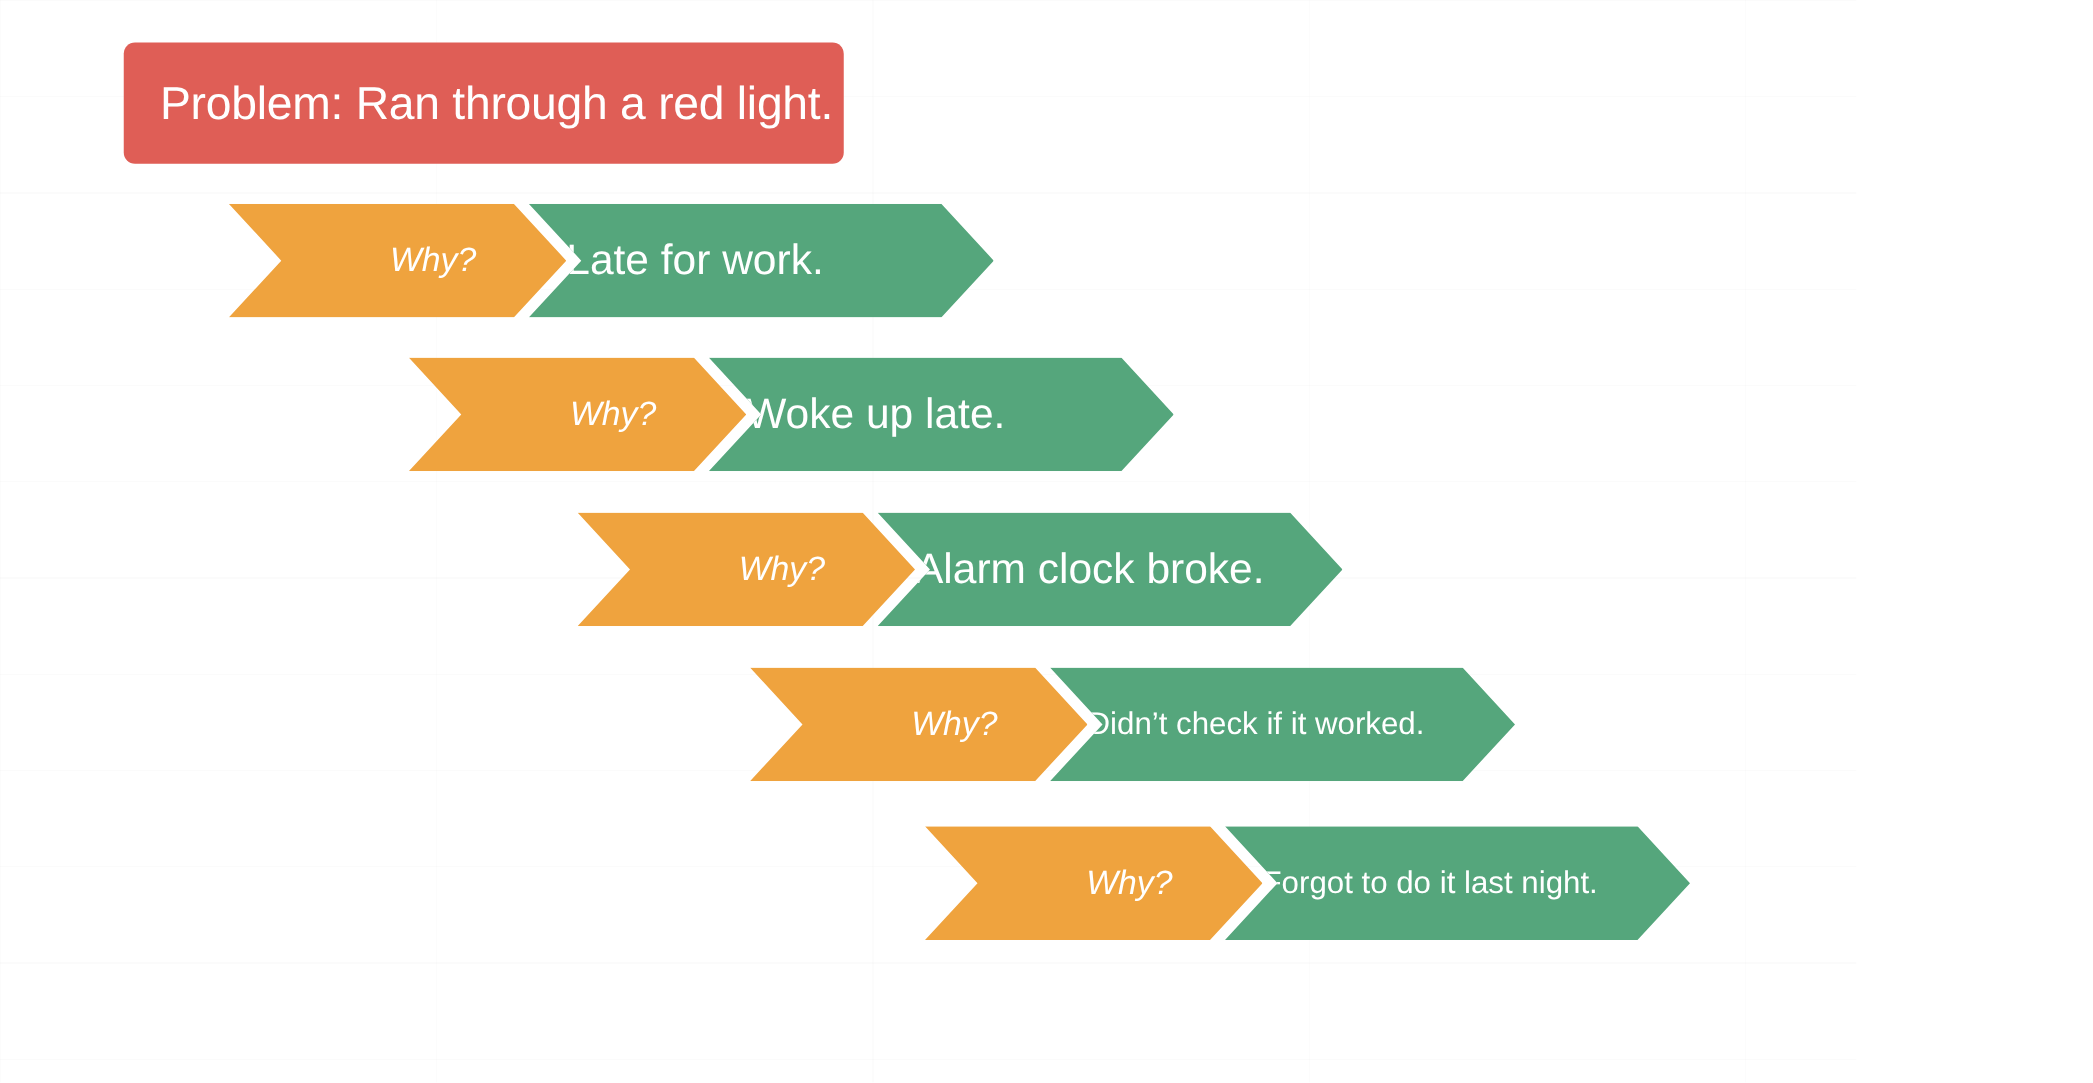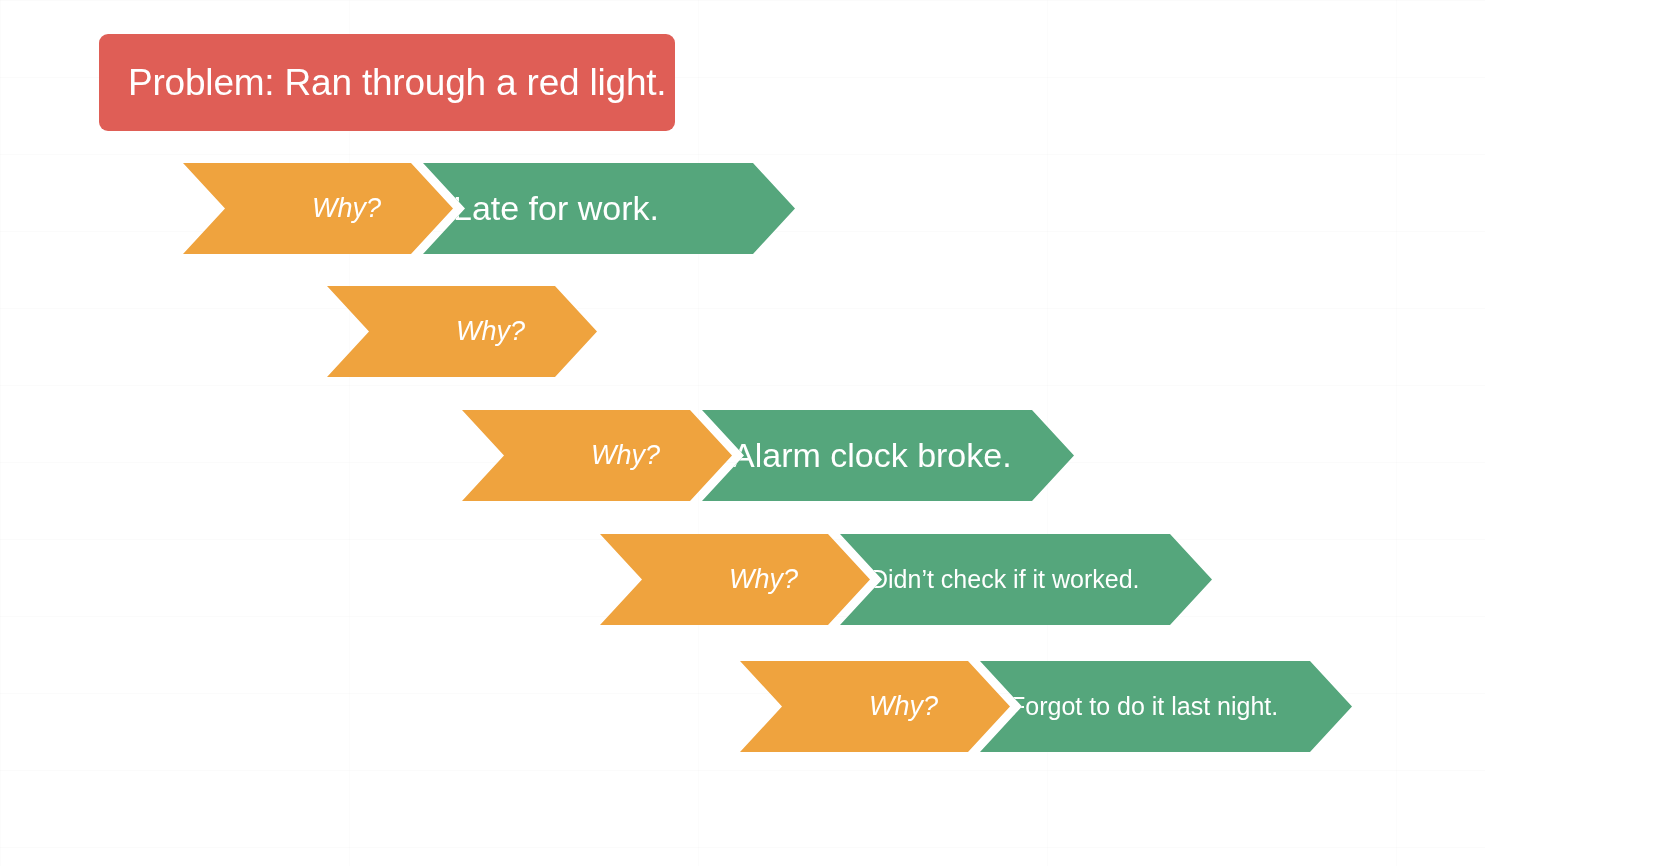--- a/index.html
+++ b/index.html
@@ -112,20 +112,23 @@
           <span>Why?</span>
         </div>
         <div class="chev notched chev-ans ans-lg" style="left: 240px; width: 372px;">
           <span>Late for work.</span>
         </div>
       </div>
       <div class="why-row" style="left: 327px; top: 286px; width: 642px;">
         <div class="chev notched chev-why" style="left: 0px; width: 270px;">
           <span>Why?</span>
         </div>
+        <div class="chev notched chev-ans ans-lg" style="left: 240px; width: 372px;">
+          <span>Woke up late.</span>
+        </div>
       </div>
       <div class="why-row" style="left: 462px; top: 410px; width: 642px;">
         <div class="chev notched chev-why" style="left: 0px; width: 270px;">
           <span>Why?</span>
         </div>
         <div class="chev notched chev-ans ans-lg" style="left: 240px; width: 372px;">
           <span>Alarm clock broke.</span>
         </div>
       </div>
       <div class="why-row" style="left: 600px; top: 534px; width: 642px;">

